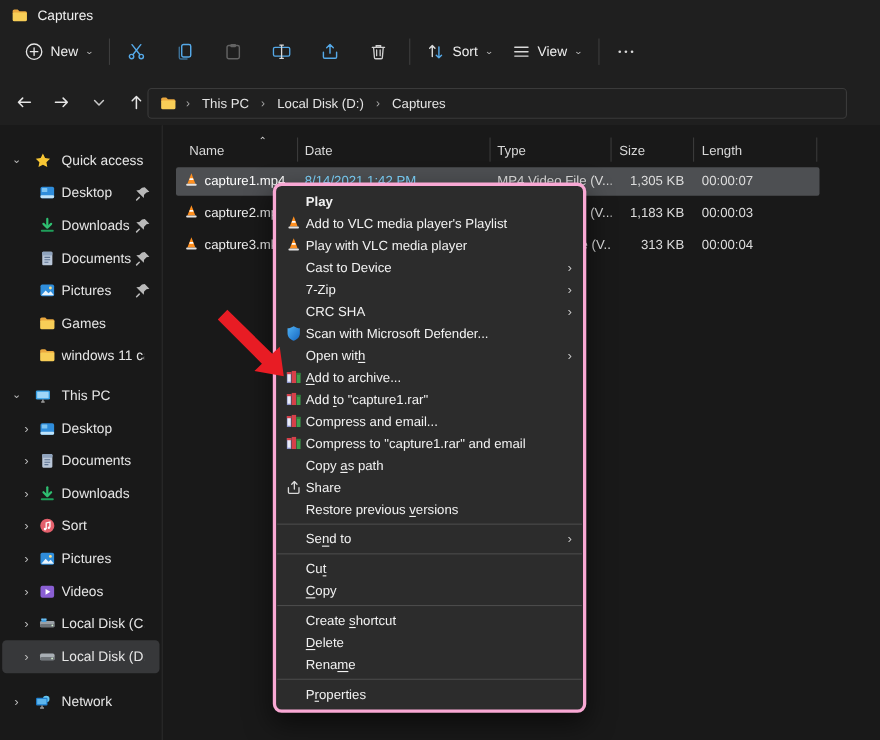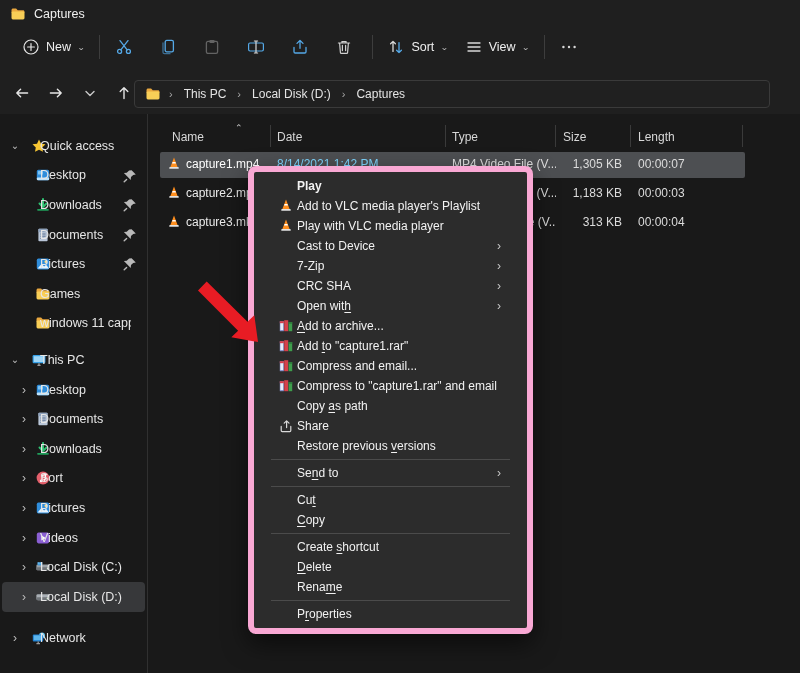--- a/index.html
+++ b/index.html
@@ -33,21 +33,21 @@
   .sidebar { position:absolute; left:0; top:114px; width:147px; height:559px; background:#191919; padding-top:17px; overflow:hidden; }
   .sdiv { position:absolute; left:147px; top:114px; width:1px; height:559px; background:#303030; }
   .side-row { position:relative; height:29.6px; display:flex; align-items:center; font-size:12.5px; color:#e6e6e6; margin:0 2px; border-radius:4px; white-space:nowrap; }
   .side-row.sel { background:#37383a; }
   .side-row .schev { position:absolute; width:12px; text-align:center; color:#bdbdbd; font-size:10px; }
   .side-row.lvl0 .schev { left:7px; }
   .side-row.lvl1 .schev { left:16px; }
   .side-row .sic { position:absolute; }
   .side-row.lvl0 .sic { left:29px; }
   .side-row.lvl1 .sic { left:33px; }
-  .side-row .slab { position:absolute; left:38px; right:14px; overflow:hidden; }
+  .side-row .slab { position:absolute; left:54px; right:14px; overflow:hidden; }
   .side-row .pin { position:absolute; right:7px; top:7px; }
   .gap7 { margin-top:7px; } .gap10 { margin-top:12px; }
 
   
   .pane { position:absolute; left:148px; top:114px; width:652px; height:559px; background:#191919; }
   .lheader { position:absolute; left:0; top:8px; width:652px; height:30px; font-size:12px; color:#d8d8d8; }
   .hcell { position:absolute; top:8px; }
   .hdiv { position:absolute; top:3px; height:22px; width:1px; background:#3a3a3a; }
   .sortmark { position:absolute; left:63px; top:-7px; font-size:9px; color:#cfcfcf; }
   .rows { position:absolute; left:0; top:37px; width:652px; }
@@ -55,21 +55,21 @@
   .frow .hl { position:absolute; left:12px; top:1px; width:585px; height:26px; background:#4d4f52; border-radius:2px; }
   .fcell { position:absolute; top:6px; white-space:nowrap; }
   .cx-nameic { left:18px; top:5px; }
   .cx-name { left:38px; }
   .cx-date { left:129px; color:#7dd3fc; }
   .cx-type { left:304px; width:104px; overflow:hidden; color:#dcdcdc; }
   .cx-size { left:393px; width:81px; text-align:right; color:#dcdcdc; }
   .cx-length { left:490px; color:#dcdcdc; }
 
   
-  .cmenu { position:absolute; left:248px; top:166px; width:285px; background:#2c2c2c; border:6px solid #f9a8d4; border-radius:8px; padding:4px 16px; z-index:50; box-shadow:0 10px 24px rgba(0,0,0,.55); }
+  .cmenu { position:absolute; left:248px; top:166px; width:285px; background:#2c2c2c; border:3px solid #f9a8d4; border-radius:8px; padding:4px 0; z-index:50; box-shadow:0 10px 24px rgba(0,0,0,.55); }
   .mitem { position:relative; height:20px; line-height:20px; font-size:12px; color:#f2f2f2; padding-left:27px; white-space:nowrap; }
   .mitem.bold { font-weight:bold; }
   .mitem .mic { position:absolute; left:8px; top:2px; }
   .mitem .sub { position:absolute; right:10px; top:0; color:#c8c8c8; font-size:12px; }
   .msep { height:1px; background:#4b4b4b; margin:3px 1px; }
   .mitem u { text-underline-offset:2px; }
 
   
   .redarrow { position:absolute; left:198px; top:280px; z-index:60; }
 </style>
@@ -511,20 +511,31 @@
       <div class="mitem"><span class="ic mic">
           <svg width="16" height="16" viewBox="0 0 16 16" fill="none">
             <path d="M8 1.6L11.6 11H4.4z" fill="#ff8f1f"></path>
             <polygon points="6.55,6 9.45,6 9.95,7.6 6.05,7.6" fill="#fff"></polygon>
             <rect x="3.2" y="11" width="9.6" height="1.8" rx=".9" fill="#e3e3e3"></rect>
           </svg>
         </span><span>Play with VLC media player</span></div>
       <div class="mitem"><span>Cast to Device</span><span class="sub">›</span></div>
       <div class="mitem"><span>7-Zip</span><span class="sub">›</span></div>
       <div class="mitem"><span>CRC SHA</span><span class="sub">›</span></div>
+      <div class="mitem"><span class="ic mic">
+          <svg width="16" height="16" viewBox="0 0 16 16" fill="none">
+            <defs>
+              <linearGradient id="dg" x1="0" y1="0" x2="1" y2="1">
+                <stop offset="0" stop-color="#4fb2f5"></stop>
+                <stop offset="1" stop-color="#1565c0"></stop>
+              </linearGradient>
+            </defs>
+            <path d="M8 1.6c1.9 1.2 3.7 1.8 5.6 1.9v4.4c0 3.4-2.3 5.7-5.6 6.9-3.3-1.2-5.6-3.5-5.6-6.9V3.5C4.3 3.4 6.1 2.8 8 1.6z" fill="url(#dg)"></path>
+          </svg>
+        </span><span>Scan with Microsoft Defender...</span></div>
       <div class="mitem"><span>Open wit<u>h</u></span><span class="sub">›</span></div>
       <div class="mitem"><span class="ic mic">
           <svg width="16" height="16" viewBox="0 0 16 16" fill="none">
             <rect x="1.8" y="3.2" width="4" height="10" fill="#8d96cf"></rect>
             <rect x="2.4" y="4.4" width="2.8" height="7.6" fill="#e9ecf7"></rect>
             <rect x="6.2" y="2.2" width="4" height="11" fill="#d6404a"></rect>
             <rect x="10.6" y="4" width="3.6" height="9.2" fill="#3f9e4d"></rect>
             <rect x="1.8" y="3.2" width="4" height="2" fill="#d6404a"></rect>
             <rect x="10.6" y="4" width="3.6" height="1.8" fill="#2e7c3a"></rect>
           </svg>

